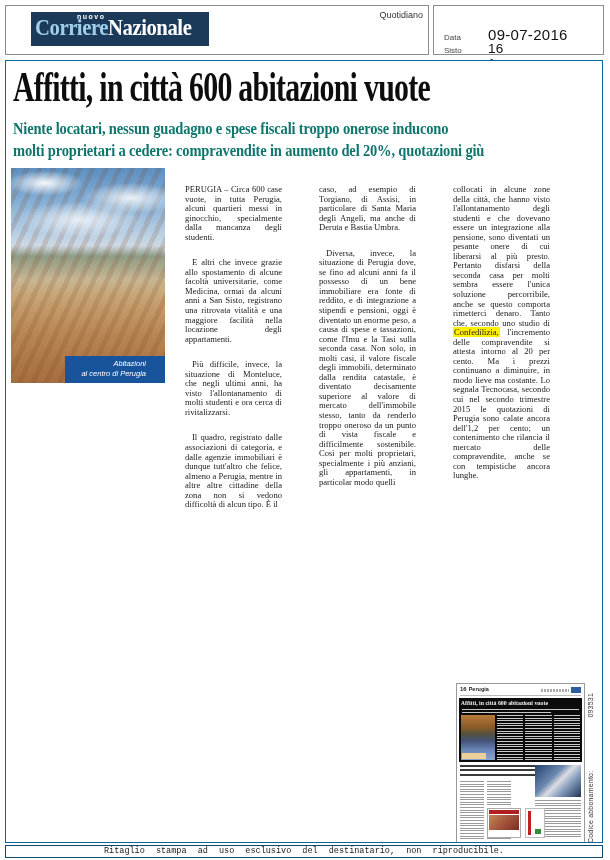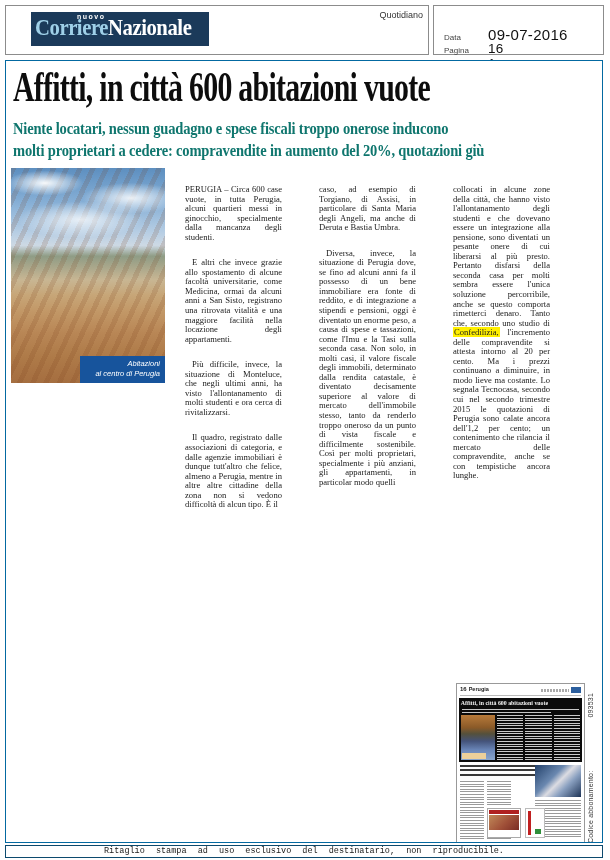--- a/index.html
+++ b/index.html
@@ -65,23 +65,23 @@
       radial-gradient(ellipse 55px 18px at 22% 7%,  rgba(255,255,255,.95), rgba(255,255,255,0) 70%),
       radial-gradient(ellipse 70px 22px at 78% 14%, rgba(255,255,255,.85), rgba(255,255,255,0) 70%),
       radial-gradient(ellipse 90px 26px at 45% 24%, rgba(255,255,255,.75), rgba(255,255,255,0) 70%),
       repeating-linear-gradient(115deg, rgba(120,60,25,.16) 0 5px, rgba(255,255,255,0) 5px 12px),
       linear-gradient(180deg,
         #5d8fc0 0%, #86afd6 16%, #b7cee4 30%, #cdd9e4 36%,
         #8f9c85 41%, #a9a78b 46%, #c8b693 52%, #c7a678 59%,
         #c29766 67%, #b88655 77%, #ae7a48 88%, #a56e40 100%);
   }
   .caption {
-    position:absolute; right:0; bottom:0; width:85px; height:27px;
+    position:absolute; right:0; bottom:0; width:100px; height:27px;
     background:#17549c; color:#fff; font-style:italic;
-    font-size:7.5px; line-height:10px; text-align:right; padding:3px 5px 0 0;
+    font-size:7.5px; line-height:10px; text-align:right; padding:3px 19px 0 0;
   }
 
   
   .col {
     position:absolute; top:108px; width:129px;
     font-family:"Liberation Serif", serif; font-size:8.6px; line-height:9.55px;
     color:#1a1a1a; text-align:justify; hyphens:auto; -webkit-hyphens:auto;
   }
   .col p { margin:16px; }
   .col p.ind { text-indent:7px; }
@@ -161,21 +161,21 @@
     </div>
     <div class="quotidiano">Quotidiano</div>
   </div>
 
   <div class="hdr-right">
     <div class="mrow">
       <span class="mlabel">Data</span>
       <span class="mvalue" style="font-size:15px;">09-07-2016</span>
     </div>
     <div class="mrow">
-      <span class="mlabel">Pagina</span>
+      <span class="mlabel">Sisto</span>
       <span class="mvalue">16</span>
     </div>
     <div class="mrow">
       <span class="mlabel">Foglio</span>
       <span class="mvalue">1</span>
     </div>
   </div>
 
   <div class="main">
 

